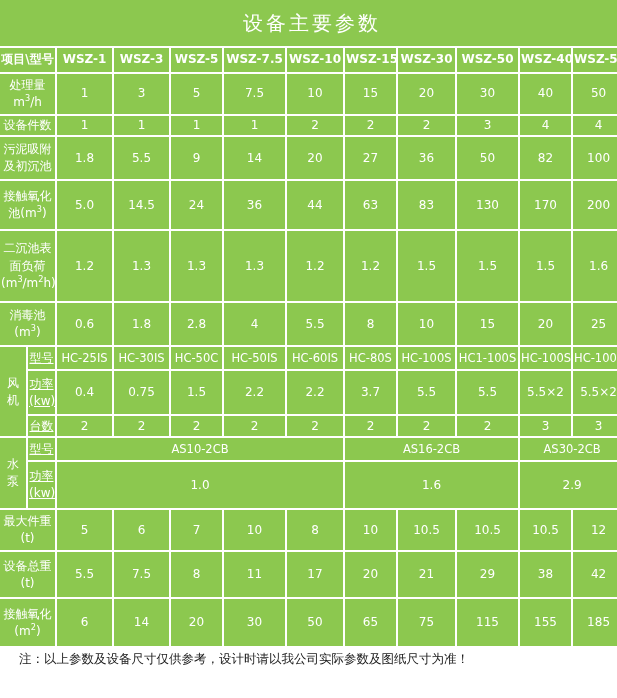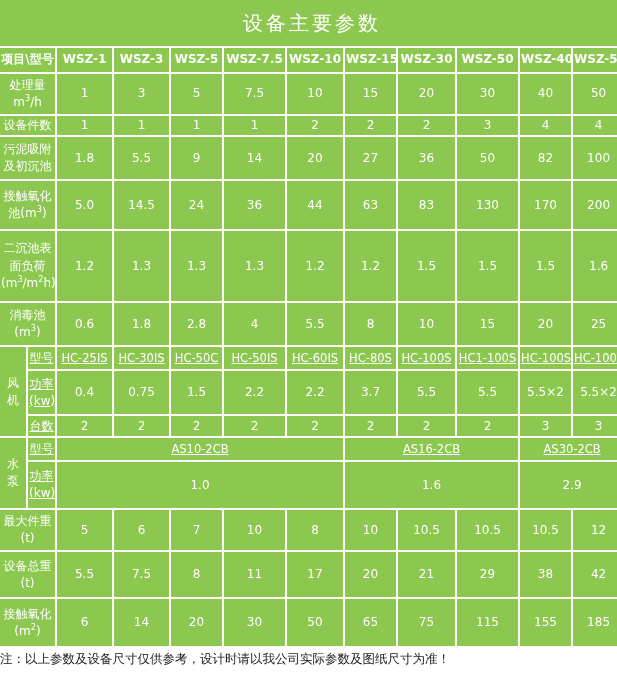--- a/index.html
+++ b/index.html
@@ -52,25 +52,25 @@
     font-size: 12px !important;
     line-height: 1.5;
     width: 28px;
   }
   .sub-label {
     font-size: 12px !important;
     line-height: 1.5;
     text-decoration: underline;
   }
   .num { font-size: 12px !important; }
-  .model-txt { font-size: 11.5px !important; white-space: nowrap; text-decoration: underline; }
+  .model-txt { font-size: 11.5px !important; white-space: nowrap; }
   .note {
     font-size: 12.5px;
     color: #1a1a1a;
-    padding: 5px 2px 0 0;
+    padding: 5px 2px 0 19px;
     line-height: 1.3;
     white-space: nowrap;
   }
   sup { font-size: 0.68em; vertical-align: super; line-height: 0; }
   .lbl-l1, .lbl-l2, .lbl-l3 { display: block; }
 </style>
 </head>
 <body>
 
 <table id="spec-table">

